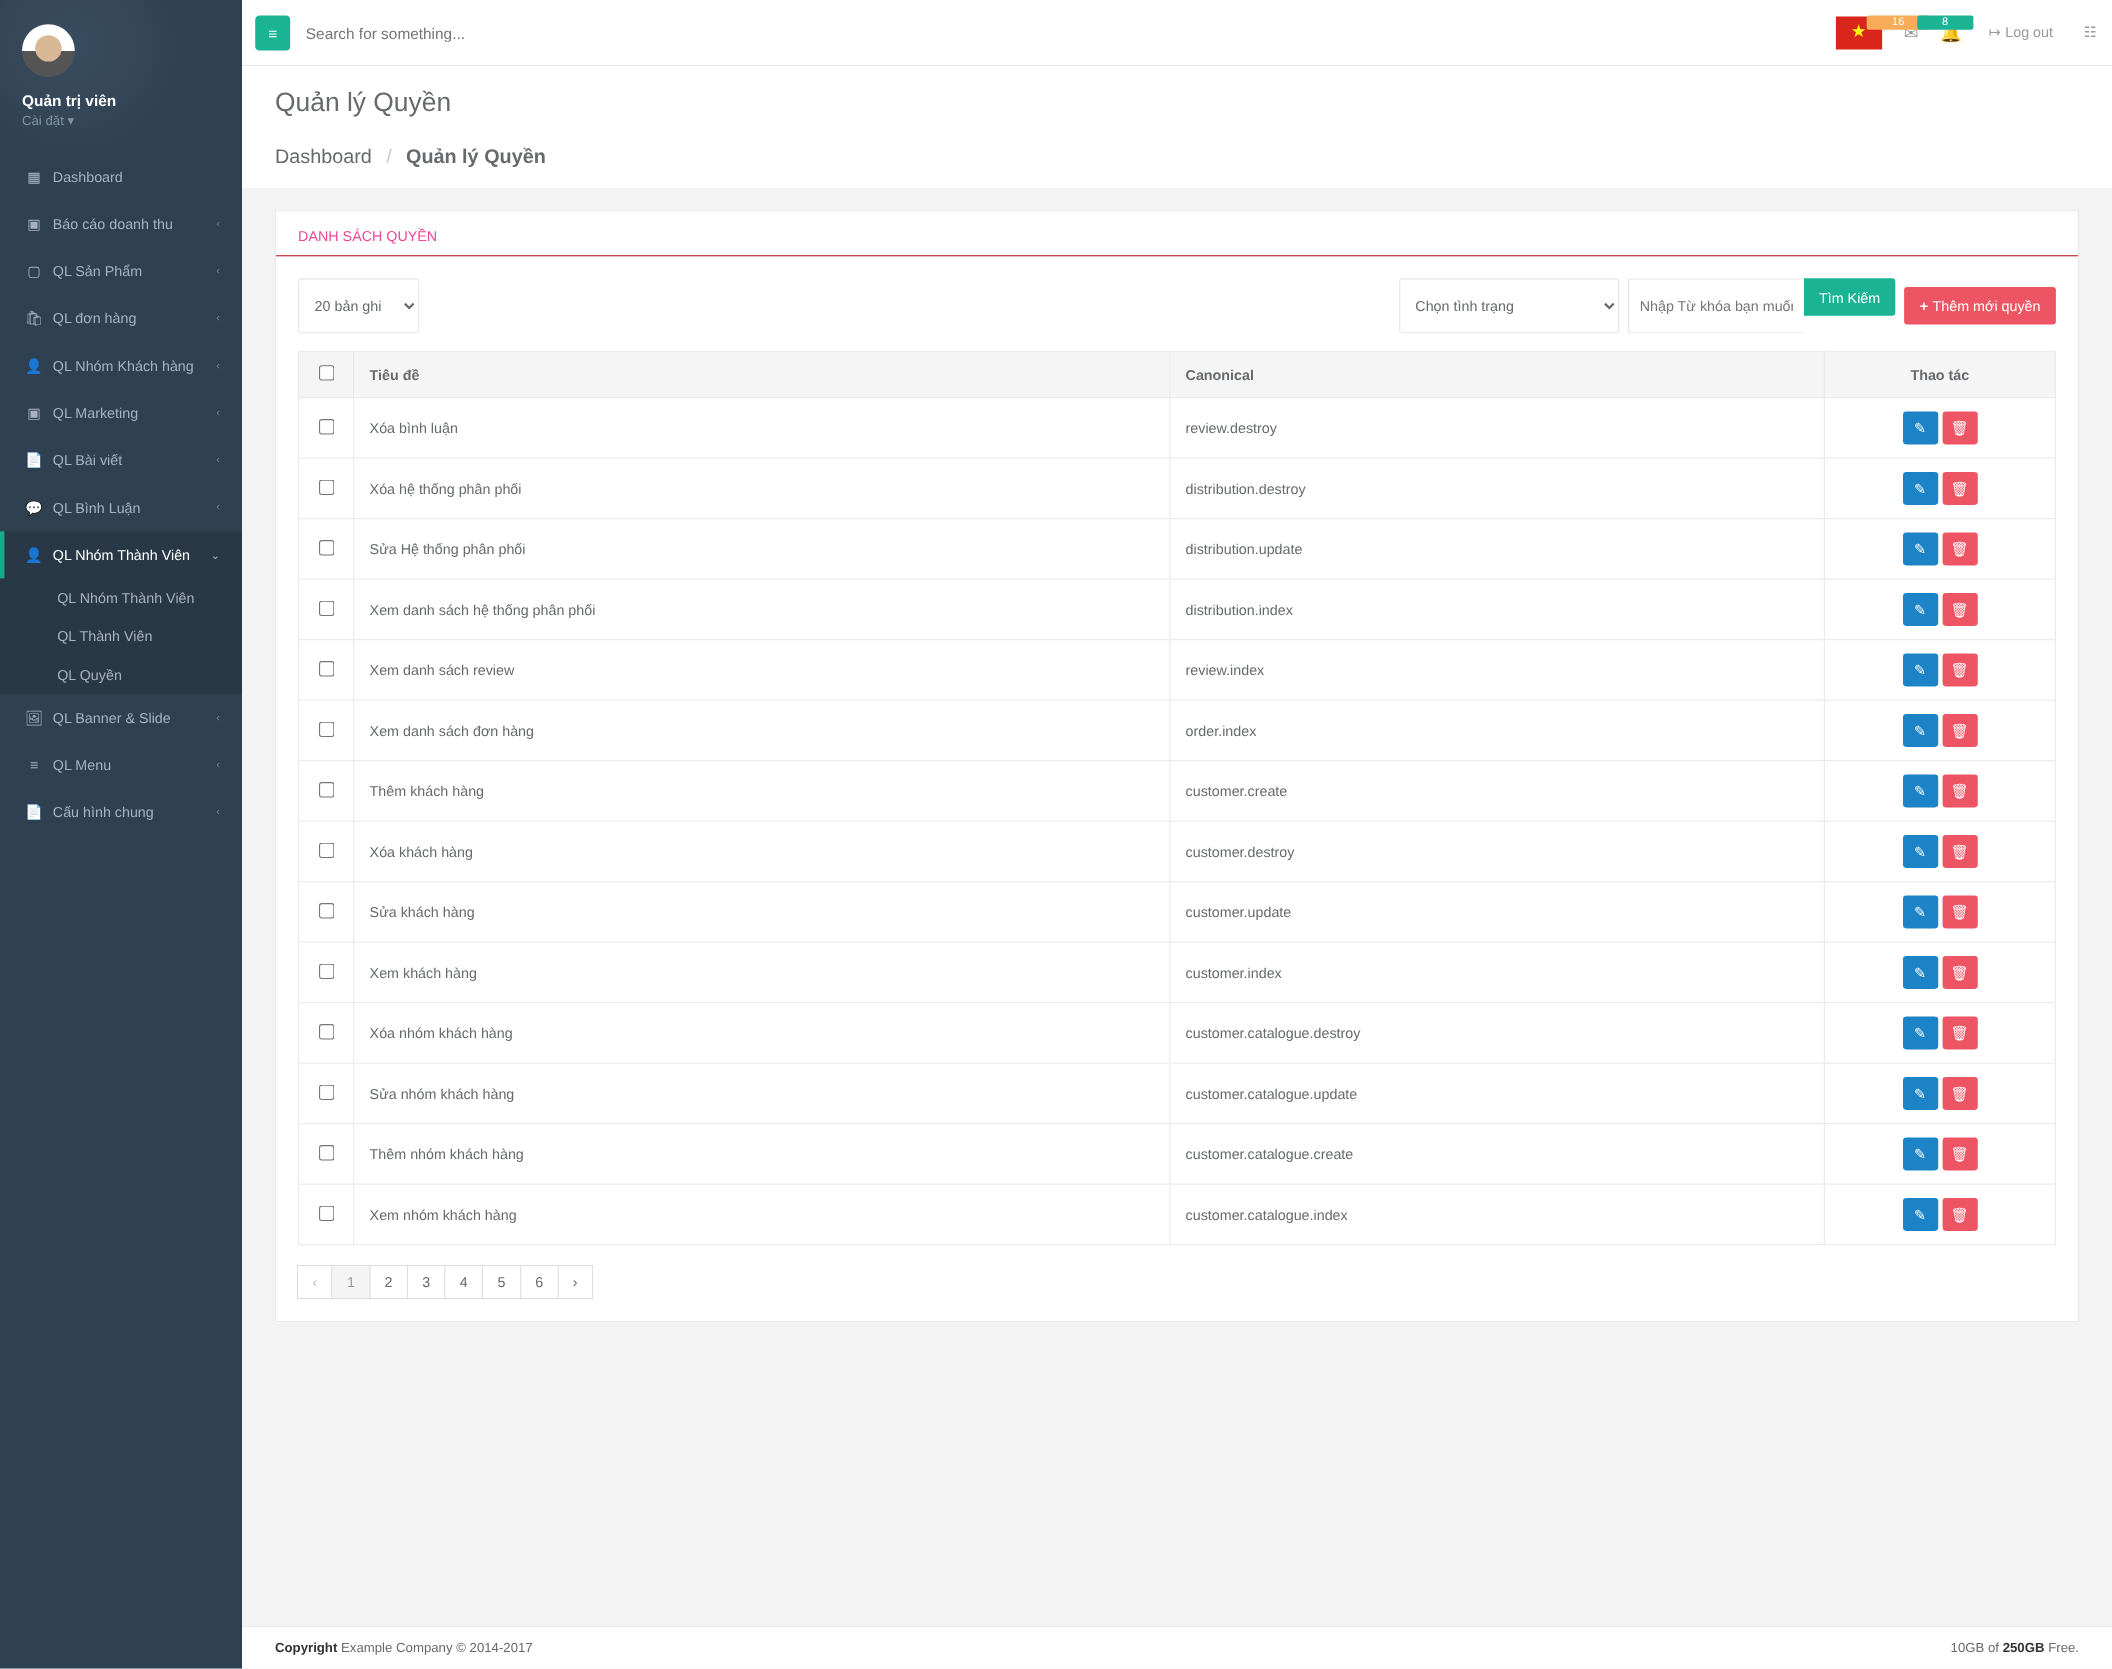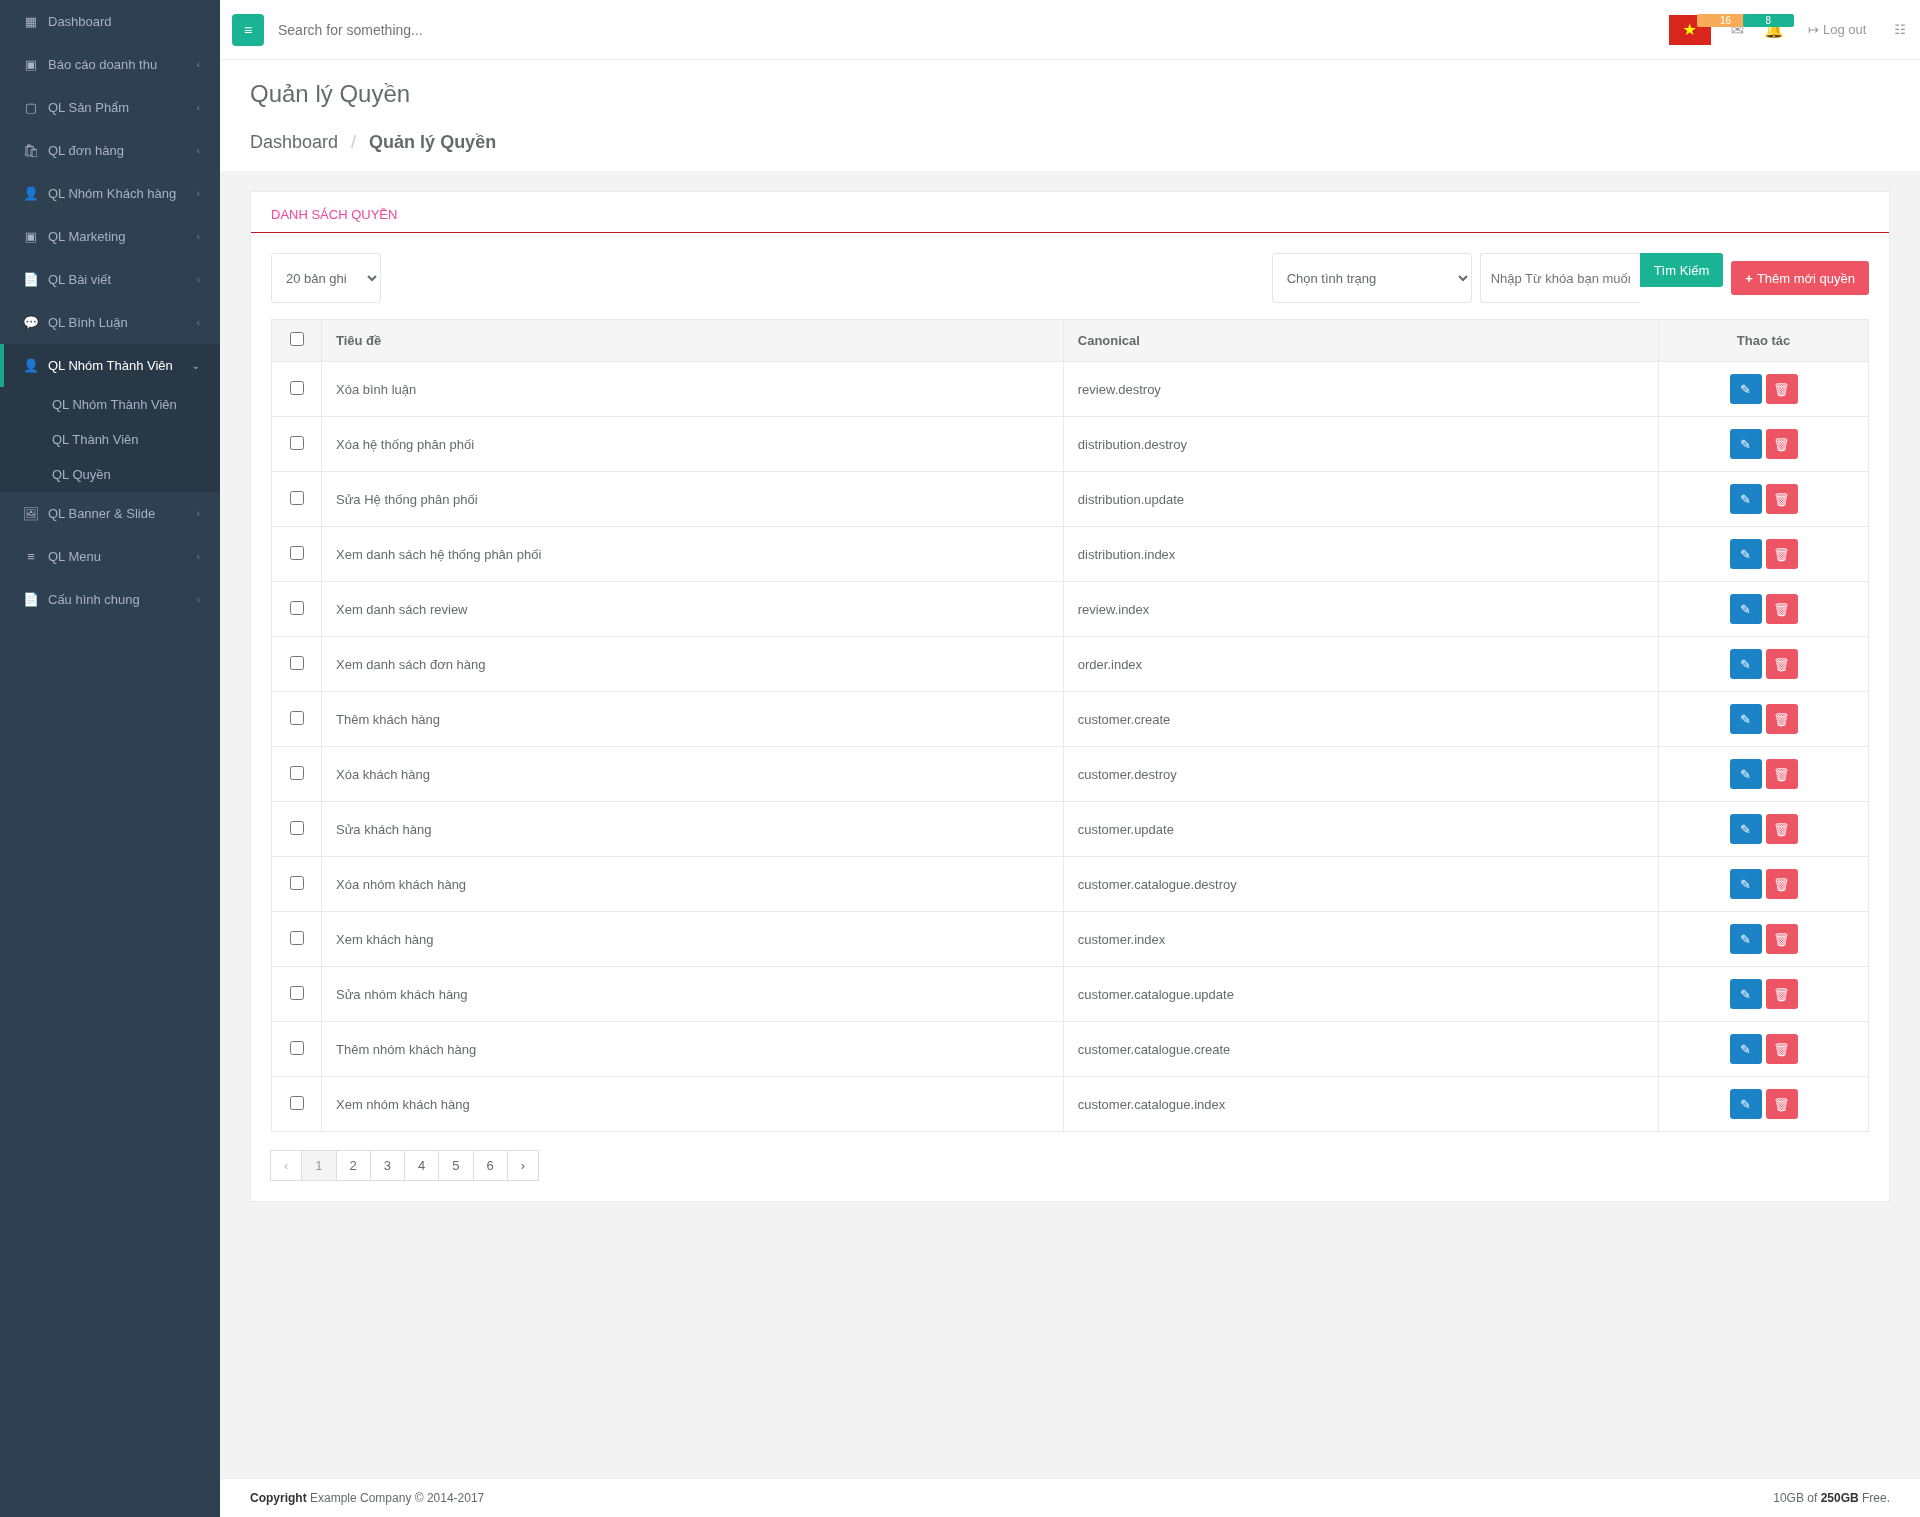--- a/index.html
+++ b/index.html
@@ -72,20 +72,25 @@
 .footer strong{color:#333}
 input[type=checkbox]{width:14px;height:14px}
 .input-group{display:flex}
 .input-group .form-control{border-radius:3px 0 0 3px;border-right:none}
 </style>
 </head>
 <body>
 
 <div class="wrapper">
   <aside class="sidebar">
+    <div class="profile">
+      <span class="avatar"></span>
+      <h4>Quản trị viên</h4>
+      <div class="sub"><span>Cài đặt</span> <span>▾</span></div>
+    </div>
     <ul class="nav" id="nav">
         <li>
           <a href="#">
             <i class="icon">▦</i>
             <span>Dashboard</span>
           </a>
         </li>
         <li>
           <a href="#">
             <i class="icon">▣</i>
@@ -314,32 +319,32 @@
                   <td>Sửa khách hàng</td>
                   <td>customer.update</td>
                   <td class="actions"><button class="btn-sm btn-edit">
                       <span>✎</span>
                     </button><button class="btn-sm btn-del">
                       <span>🗑</span>
                     </button></td>
                 </tr>
                 <tr>
                   <td class="check"><input type="checkbox" style=""></td>
+                  <td>Xem khách hàng</td>
+                  <td>customer.index</td>
+                  <td class="actions"><button class="btn-sm btn-edit">
+                      <span>✎</span>
+                    </button><button class="btn-sm btn-del">
+                      <span>🗑</span>
+                    </button></td>
+                </tr>
+                <tr>
+                  <td class="check"><input type="checkbox" style=""></td>
                   <td>Xóa nhóm khách hàng</td>
                   <td>customer.catalogue.destroy</td>
-                  <td class="actions"><button class="btn-sm btn-edit">
-                      <span>✎</span>
-                    </button><button class="btn-sm btn-del">
-                      <span>🗑</span>
-                    </button></td>
-                </tr>
-                <tr>
-                  <td class="check"><input type="checkbox" style=""></td>
-                  <td>Xem khách hàng</td>
-                  <td>customer.index</td>
                   <td class="actions"><button class="btn-sm btn-edit">
                       <span>✎</span>
                     </button><button class="btn-sm btn-del">
                       <span>🗑</span>
                     </button></td>
                 </tr>
                 <tr>
                   <td class="check"><input type="checkbox" style=""></td>
                   <td>Sửa nhóm khách hàng</td>
                   <td>customer.catalogue.update</td>

